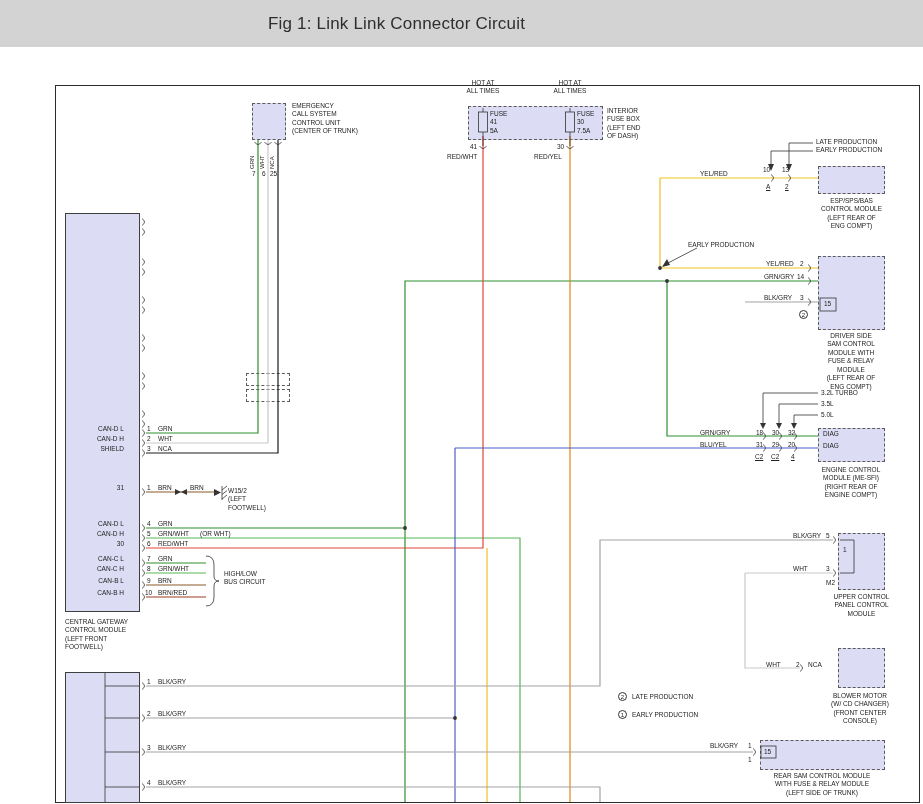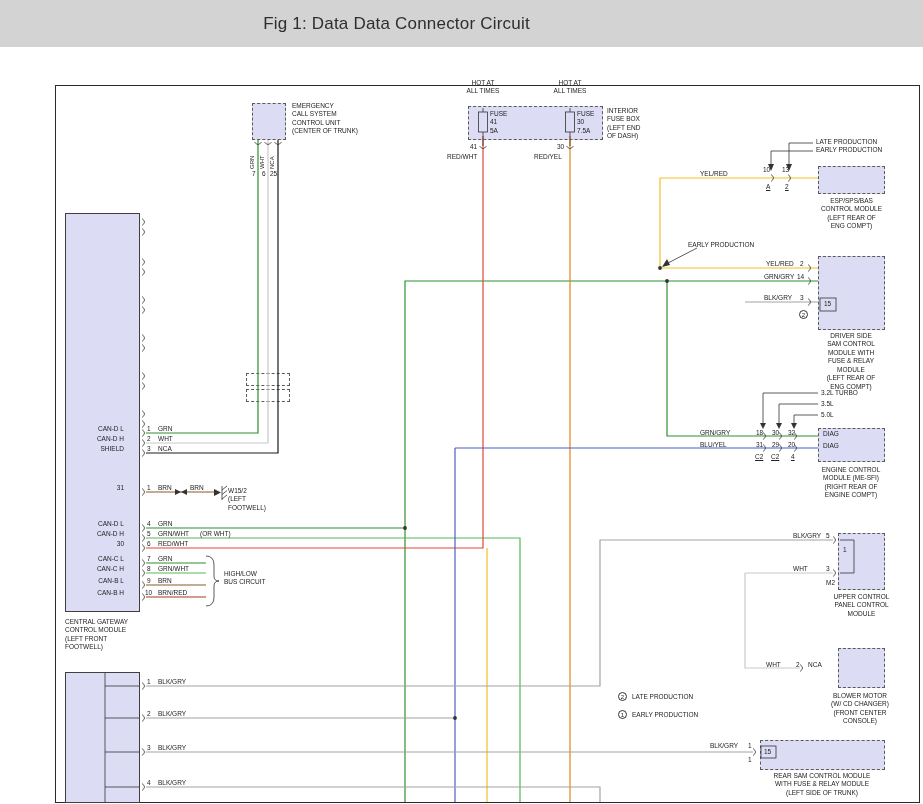--- a/index.html
+++ b/index.html
@@ -35,21 +35,21 @@
   .w-yelr{stroke:var(--c-yel_red)}
   .w-gry {stroke:var(--c-blk_gry)}
   .w-blu {stroke:var(--c-blu_yel)}
 </style>
 </head>
 <body>
 
 <div id="page">
 
   <div class="hdr">
-    <span>Fig 1: Data Data Connector Circuit</span>
+    <span>Fig 1: Link Link Connector Circuit</span>
   </div>
 
   <div class="canvas"></div>
 
   <div class="module" style="left:252px;top:103px;width:34px;height:37px"></div>
   <div class="ghost" style="left:246px;top:373px;width:44px;height:13px"></div>
   <div class="ghost" style="left:246px;top:389px;width:44px;height:13px"></div>
   <div class="module" style="left:468px;top:106px;width:135px;height:34px"></div>
   <div class="module" style="left:818px;top:166px;width:67px;height:28px"></div>
   <div class="module" style="left:818px;top:256px;width:67px;height:74px"></div>

